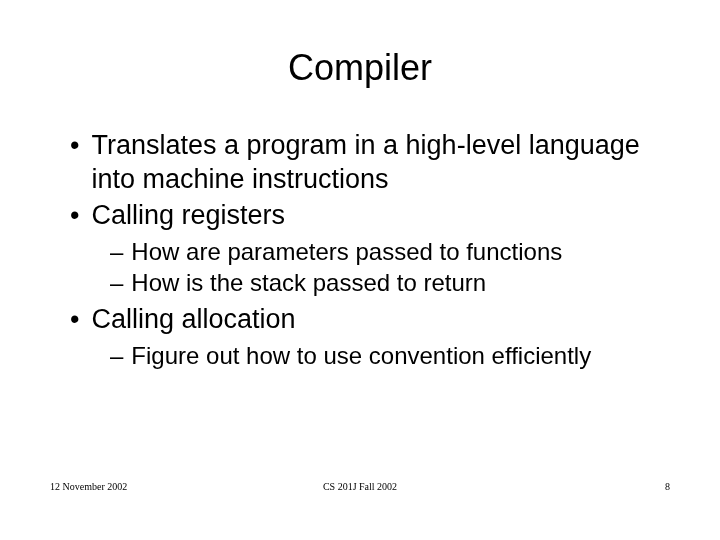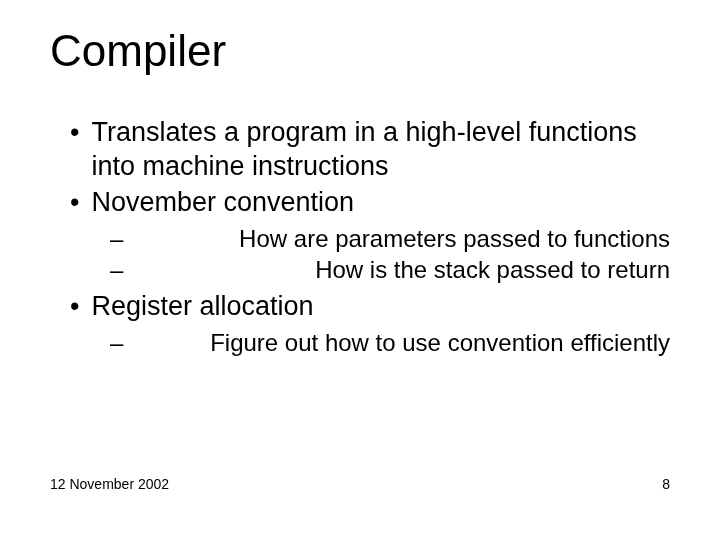--- a/index.html
+++ b/index.html
@@ -10,24 +10,24 @@
     body {
       width: 720px;
       height: 540px;
       background: #ffffff;
       font-family: Arial, Helvetica, sans-serif;
       color: #000000;
       position: relative;
       padding: 20px 50px 0 50px;
     }
     .title {
-      text-align: left;
-      font-size: 44px;
+      text-align: center;
+      font-size: 36px;
       font-weight: normal;
-      margin-top: 6px;
+      margin-top: 27px;
       margin-bottom: 40px;
     }
     .content {
       padding-left: 20px;
     }
     .bullet-item {
       font-size: 27px;
       line-height: 1.25;
       margin-bottom: 2px;
       display: flex;
@@ -48,31 +48,31 @@
       font-size: 24px;
       line-height: 1.3;
       display: flex;
     }
     .sub-bullet-marker {
       margin-right: 8px;
       flex-shrink: 0;
     }
     .sub-bullet-text {
       flex: 1;
-      text-align: right;
     }
     .footer {
       position: absolute;
       bottom: 48px;
       left: 0;
       width: 720px;
       display: flex;
       justify-content: space-between;
-      font-size: 14px;
+      font-size: 10px;
       padding: 0 50px;
+      font-family: Liberation Serif, serif;
     }
     .footer-left {
       text-align: left;
     }
     .footer-center {
       text-align: center;
       position: absolute;
       left: 50%;
       transform: translateX(-50%);
     }
@@ -82,47 +82,48 @@
   </style>
 </head>
 <body>
 
 <h1 class="title">Compiler</h1>
 
 <div class="content">
 
   <div class="bullet-item">
     <span class="bullet-marker">•</span>
-    <span class="bullet-text">Translates a program in a high-level functions into machine instructions</span>
+    <span class="bullet-text">Translates a program in a high-level language into machine instructions</span>
   </div>
 
   <div class="bullet-item">
     <span class="bullet-marker">•</span>
-    <span class="bullet-text">November convention</span>
+    <span class="bullet-text">Calling registers</span>
   </div>
   <div class="sub-bullet-wrapper">
     <div class="sub-bullet-item">
       <span class="sub-bullet-marker">–</span>
       <span class="sub-bullet-text">How are parameters passed to functions</span>
     </div>
     <div class="sub-bullet-item">
       <span class="sub-bullet-marker">–</span>
       <span class="sub-bullet-text">How is the stack passed to return</span>
     </div>
   </div>
 
   <div class="bullet-item">
     <span class="bullet-marker">•</span>
-    <span class="bullet-text">Register allocation</span>
+    <span class="bullet-text">Calling allocation</span>
   </div>
   <div class="sub-bullet-wrapper">
     <div class="sub-bullet-item">
       <span class="sub-bullet-marker">–</span>
       <span class="sub-bullet-text">Figure out how to use convention efficiently</span>
     </div>
   </div>
 
 </div>
 
 <div class="footer">
   <span class="footer-left">12 November 2002</span>
+  <span class="footer-center">CS 201J Fall 2002</span>
   <span class="footer-right">8</span>
 </div>
 
 </body></html>

